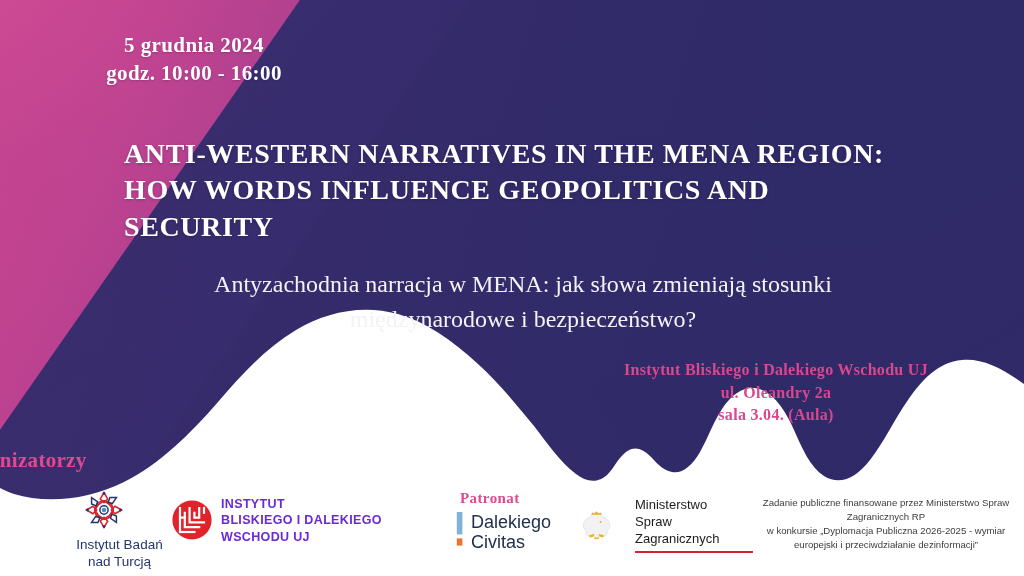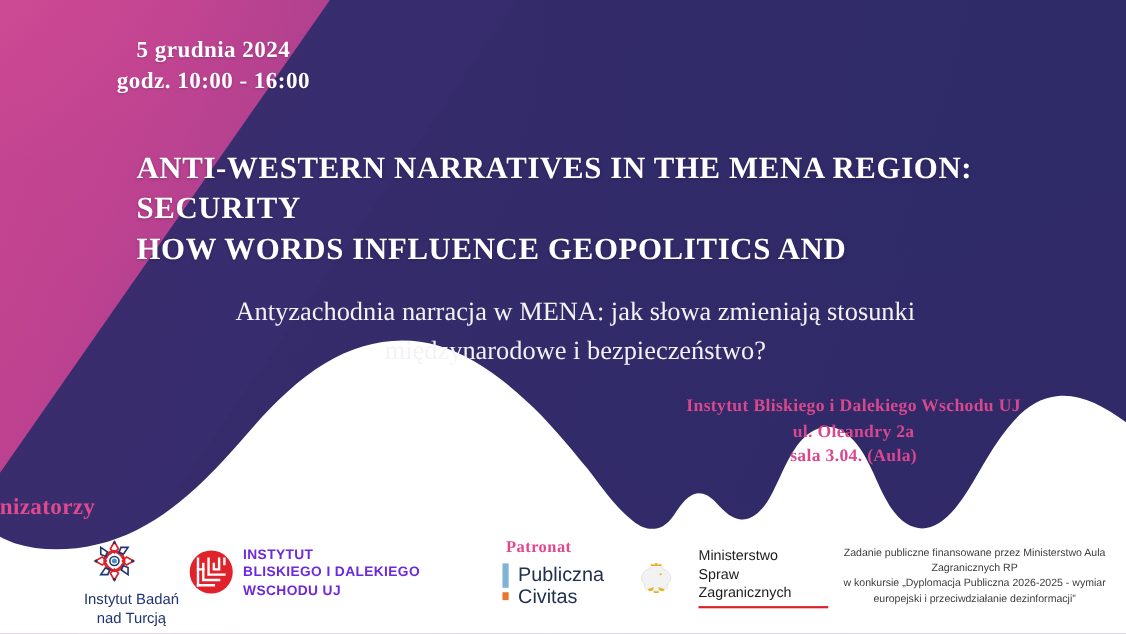--- a/index.html
+++ b/index.html
@@ -199,22 +199,22 @@
       C8,216 4,214 0,212 Z"></path>
   </svg>
 
   <div class="date-block">
     <div>5 grudnia 2024</div>
     <div>godz. 10:00 - 16:00</div>
   </div>
 
   <div class="title-block">
     <div>ANTI-WESTERN NARRATIVES IN THE MENA REGION:</div>
+    <div>HOW WORDS INFLUENCE GEOPOLITICS AND</div>
     <div>SECURITY</div>
-    <div>HOW WORDS INFLUENCE GEOPOLITICS AND</div>
   </div>
 
   <div class="subtitle-block">
     <div>Antyzachodnia narracja w MENA: jak słowa zmieniają stosunki</div>
     <div>międzynarodowe i bezpieczeństwo?</div>
   </div>
 
   <div class="venue-block">
     <div>Instytut Bliskiego i Dalekiego Wschodu UJ</div>
     <div>ul. Oleandry 2a</div>
@@ -275,21 +275,21 @@
       <div>WSCHODU UJ</div>
     </div>
   </div>
 
   <div class="logo" id="logo-cc">
     <svg width="8" height="40" viewBox="0 0 10 50">
       <rect x="1" y="0" width="7" height="28" fill="#7fb3d5"></rect>
       <rect x="1" y="33" width="7" height="9" fill="#e8762c"></rect>
     </svg>
     <div class="cap">
-      <div>Publiczna</div>
+      <div>Dalekiego</div>
       <div>Civitas</div>
     </div>
   </div>
 
   <div class="logo" id="logo-msz">
     <svg width="44" height="44" viewBox="0 0 100 100">
       <g fill="#f2f2f2" stroke="#d0d0d0" stroke-width="1.2">
         <path d="M50,16 C42,16 36,21 34,28 C26,30 18,36 15,45
                  C12,54 16,62 22,66 C20,72 22,78 27,80
                  C33,82 40,79 44,74 L44,84 L56,84 L56,74
@@ -308,19 +308,19 @@
     <div>
       <div class="cap">
         <div>Ministerstwo</div>
         <div>Spraw Zagranicznych</div>
       </div>
       <div class="rule" style="margin-left:8px;"></div>
     </div>
   </div>
 
   <div class="funding-note">
-    <div>Zadanie publiczne finansowane przez Ministerstwo Aula</div>
+    <div>Zadanie publiczne finansowane przez Ministerstwo Spraw</div>
     <div>Zagranicznych RP</div>
     <div>w konkursie „Dyplomacja Publiczna 2026-2025 - wymiar</div>
     <div>europejski i przeciwdziałanie dezinformacji”</div>
   </div>
 
 </div>
 
 </body></html>

